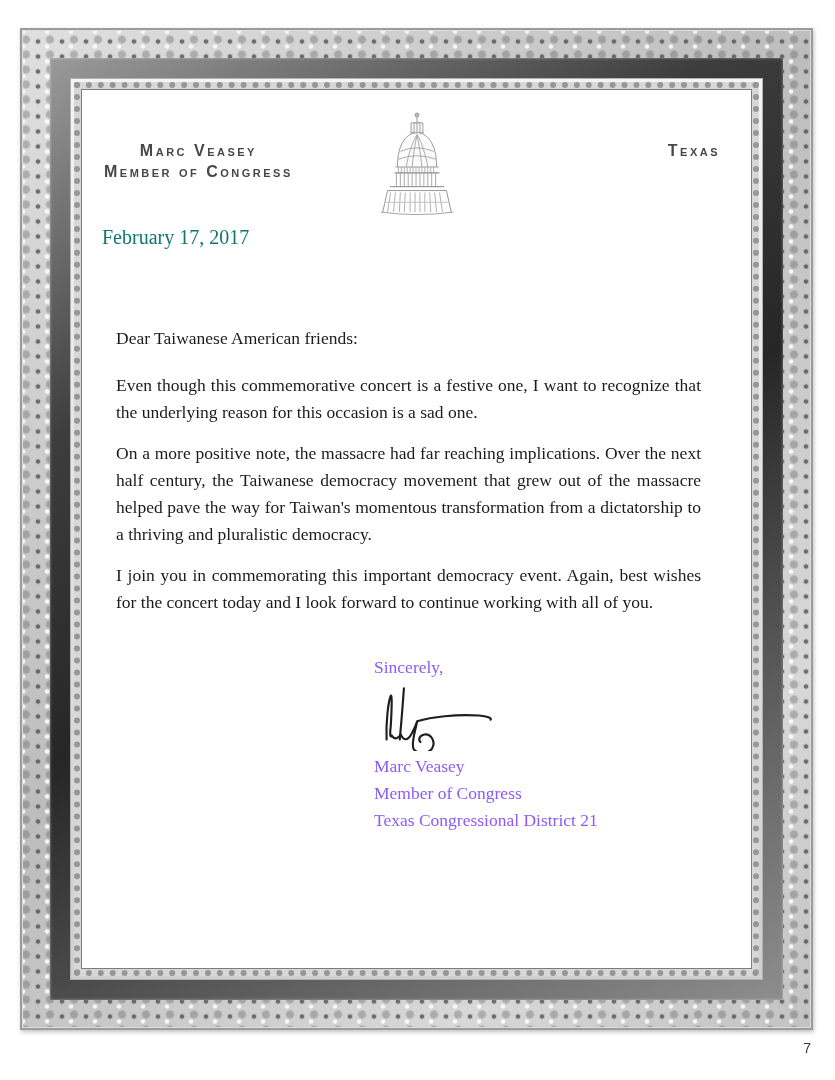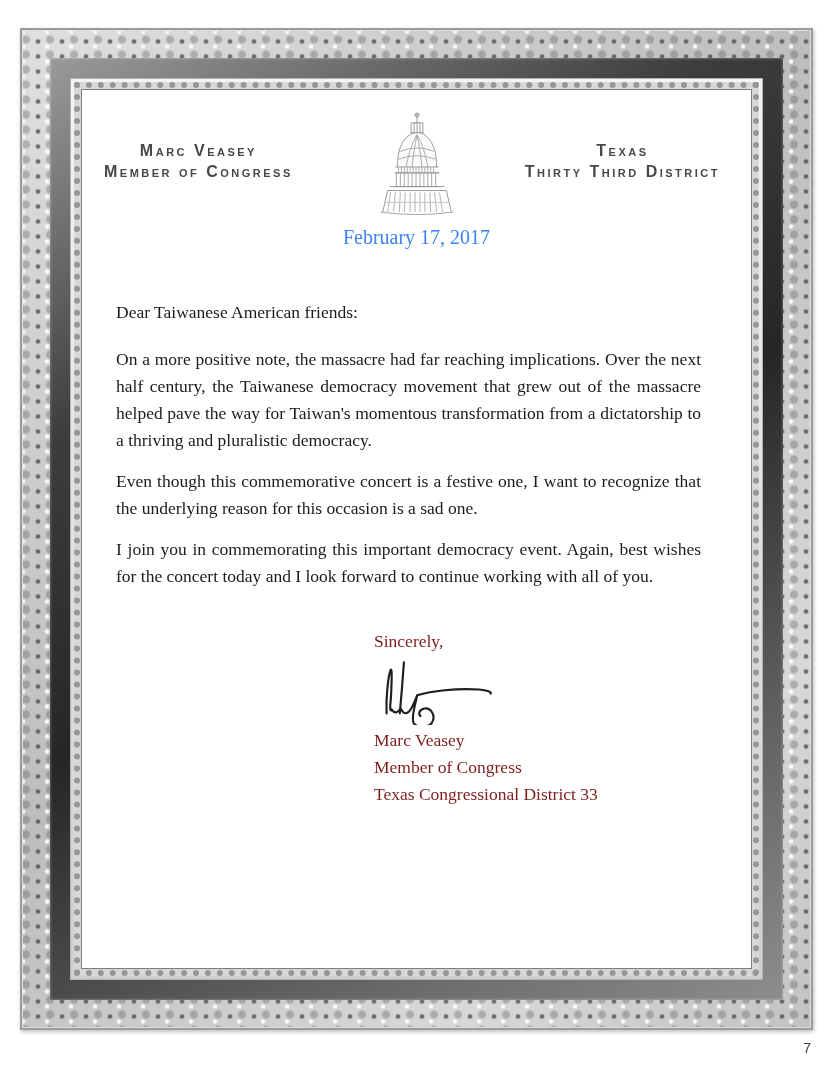--- a/index.html
+++ b/index.html
@@ -55,27 +55,27 @@
     font-family:"Liberation Sans", sans-serif;
     font-variant:small-caps; font-weight:600;
     font-size:16px; letter-spacing:2.5px; line-height:21px; color:#474747;
     white-space:nowrap;
   }
   .lh-left  { left:2px; }
   .lh-right { right:11px; }
 
   .dome-wrap { position:absolute; left:50%; top:0; transform:translateX(-50%); }
 
-  .date-line { text-align:center; font-size:20px; color:#3b82f6; margin-top:-16px; position:relative; z-index:2; }
+  .date-line { font-size:20px; color:#0f766e; margin-top:-16px; position:relative; z-index:2; }
 
   .body-wrap { padding:0 30px 0 14px; color:#1b1b1b; font-size:17.5px; line-height:27px; }
-  .salutation { margin-top:50px; margin-bottom:20px; }
+  .salutation { margin-top:76px; margin-bottom:20px; }
   .body-wrap p.para { text-align:justify; margin:0 0 14px 0; }
 
-  .closing-block { margin-left:272px; margin-top:38px; color:#7f1d1d; font-size:17.5px; line-height:27px; }
+  .closing-block { margin-left:272px; margin-top:38px; color:#8b5cf6; font-size:17.5px; line-height:27px; }
   .sig-svg { display:block; margin:4px 0 2px -8px; }
   .signer div { line-height:27px; }
 
   .page-number {
     position:absolute; right:24px; top:1040px;
     font-family:"Liberation Sans", sans-serif;
     font-size:14px; color:#3a3a3a;
   }
 
   .dome-svg * { vector-effect:non-scaling-stroke; }
@@ -120,47 +120,46 @@
                     <path d="M20,82 L15,104 M80,82 L85,104" stroke="#9a9a9a"></path>
                     <path d="M23,84 L20,104 M28,84 L26,104 M33,84 L32,104 M38,84 L37,104 M43,84 L43,104 M48,84 L48,104 M53,84 L53,104 M58,84 L58,104 M63,84 L64,104 M68,84 L70,104 M73,84 L76,104" stroke="#b3b3b3"></path>
                     <path d="M13,104 Q50,109 87,104" stroke="#a5a5a5"></path>
                     <path d="M17,94 h66" stroke="#c2c2c2"></path>
                   </g>
                 </svg>
               </div>
 
               <div class="lh-col lh-right">
                 <div>Texas</div>
-                <div>Thirty Third District</div>
               </div>
             </div>
 
             <div class="date-line">February 17, 2017</div>
 
             <div class="body-wrap">
               <div class="salutation">Dear Taiwanese American friends:</div>
+              <p class="para">Even though this commemorative concert is a festive one, I want to recognize that the underlying reason for this occasion is a sad one.</p>
               <p class="para">On a more positive note, the massacre had far reaching implications. Over the next half century, the Taiwanese democracy movement that grew out of the massacre helped pave the way for Taiwan's momentous transformation from a dictatorship to a thriving and pluralistic democracy.</p>
-              <p class="para">Even though this commemorative concert is a festive one, I want to recognize that the underlying reason for this occasion is a sad one.</p>
               <p class="para">I join you in commemorating this important democracy event. Again, best wishes for the concert today and I look forward to continue working with all of you.</p>
             </div>
 
             <div class="closing-block">
               <div>Sincerely,</div>
               <svg class="sig-svg" width="160" height="66" viewBox="0 0 160 80" fill="none">
                 <g stroke="#1e1e1e" stroke-width="2.6" stroke-linecap="round">
                   <path d="M8,66 C7,46 10,20 13,13 C15,10 14,34 13,50 C12,58 12,64 14,62"></path>
                   <path d="M29,4 C28,18 26,44 24,66"></path>
                   <path d="M14,61 C18,67 22,65 25,60 C29,68 34,68 39,58 C42,52 44,47 45,44 C43,56 37,71 41,78 C46,84 58,84 63,77 C68,69 62,59 54,60 C48,61 46,66 49,69"></path>
                   <path d="M45,44 C62,39 92,35 120,37 C130,38 136,40 134,42"></path>
                 </g>
               </svg>
               <div class="signer">
                 <div>Marc Veasey</div>
                 <div>Member of Congress</div>
-                <div>Texas Congressional District 33</div>
+                <div>Texas Congressional District 21</div>
               </div>
             </div>
 
           </div>
         </div>
       </div>
     </div>
   </div>
 </div>
 

